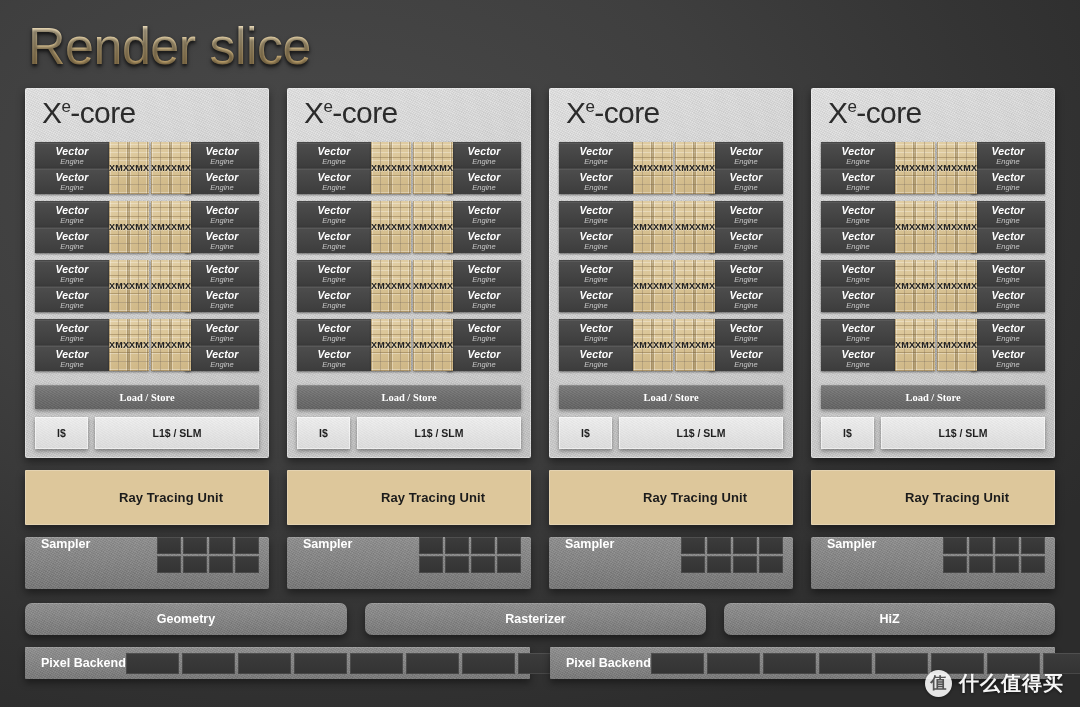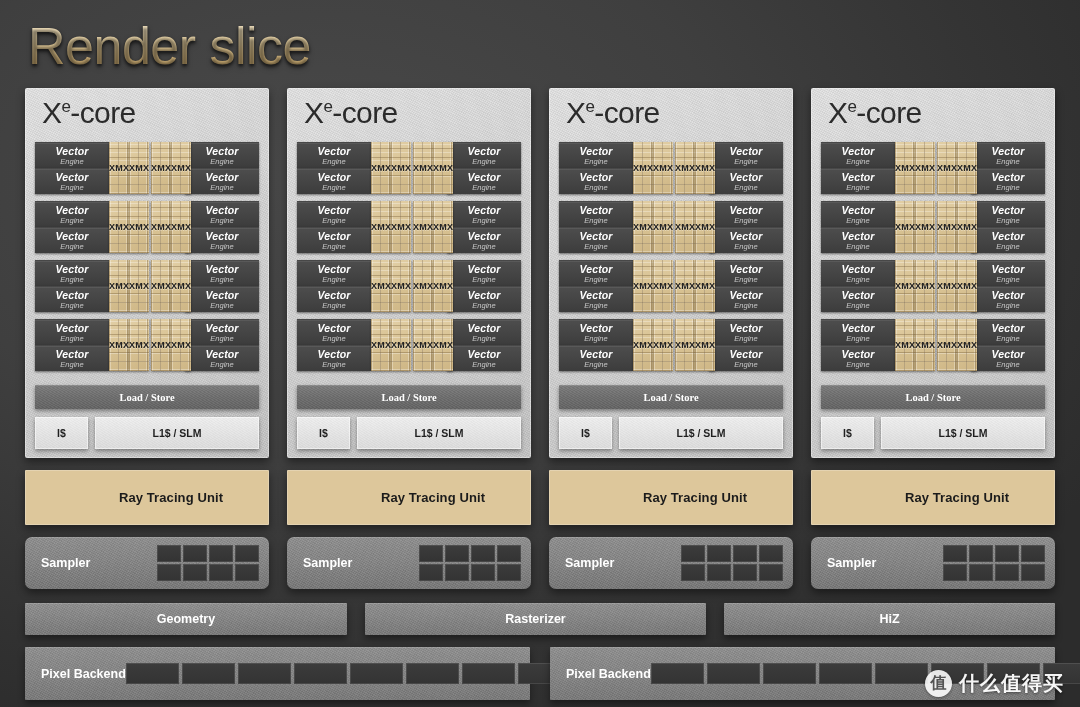--- a/index.html
+++ b/index.html
@@ -201,22 +201,22 @@
   
   .sampler {
     position: absolute;
     top: 537px;
     height: 52px;
     background:
       repeating-linear-gradient(28deg, rgba(255,255,255,0.055) 0 1px, rgba(0,0,0,0.04) 1px 2px),
       repeating-linear-gradient(120deg, rgba(255,255,255,0.04) 0 1px, rgba(0,0,0,0.03) 1px 2px),
       linear-gradient(180deg, #8d8d8d 0%, #838383 50%, #767676 100%);
     display: flex;
-    align-items: center;
-    border-radius: 7px;
+    align-items: flex-start;
+    border-radius: 2px;
     box-shadow: 0 4px 8px rgba(0,0,0,0.45), inset 0 1px 0 rgba(255,255,255,0.14);
     padding: 0 10px 0 16px;
   }
   .sampler .label {
     font-size: 12.5px;
     font-weight: 700;
     color: #fff;
     flex: 1 1 auto;
   }
   .sampler-grid {
@@ -235,31 +235,31 @@
   .bar {
     position: absolute;
     height: 32px;
     background:
       repeating-linear-gradient(28deg, rgba(255,255,255,0.05) 0 1px, rgba(0,0,0,0.04) 1px 2px),
       repeating-linear-gradient(118deg, rgba(255,255,255,0.035) 0 1px, rgba(0,0,0,0.03) 1px 2px),
       linear-gradient(180deg, #8e8e8e 0%, #848484 50%, #787878 100%);
     display: flex;
     align-items: center;
     justify-content: center;
-    border-radius: 1px;
+    border-radius: 7px;
     box-shadow: 0 4px 7px rgba(0,0,0,0.42), inset 0 1px 0 rgba(255,255,255,0.13);
   }
   .bar span.lbl {
     font-size: 12.5px;
     font-weight: 700;
     color: #fff;
   }
   .pb {
     position: absolute;
-    height: 53px;
+    height: 32px;
     background:
       repeating-linear-gradient(28deg, rgba(255,255,255,0.05) 0 1px, rgba(0,0,0,0.04) 1px 2px),
       repeating-linear-gradient(118deg, rgba(255,255,255,0.035) 0 1px, rgba(0,0,0,0.03) 1px 2px),
       linear-gradient(180deg, #8e8e8e 0%, #848484 50%, #787878 100%);
     display: flex;
     align-items: center;
     border-radius: 1px;
     box-shadow: 0 4px 7px rgba(0,0,0,0.42), inset 0 1px 0 rgba(255,255,255,0.13);
     padding: 0 6px 0 16px;
     text-align: center;

